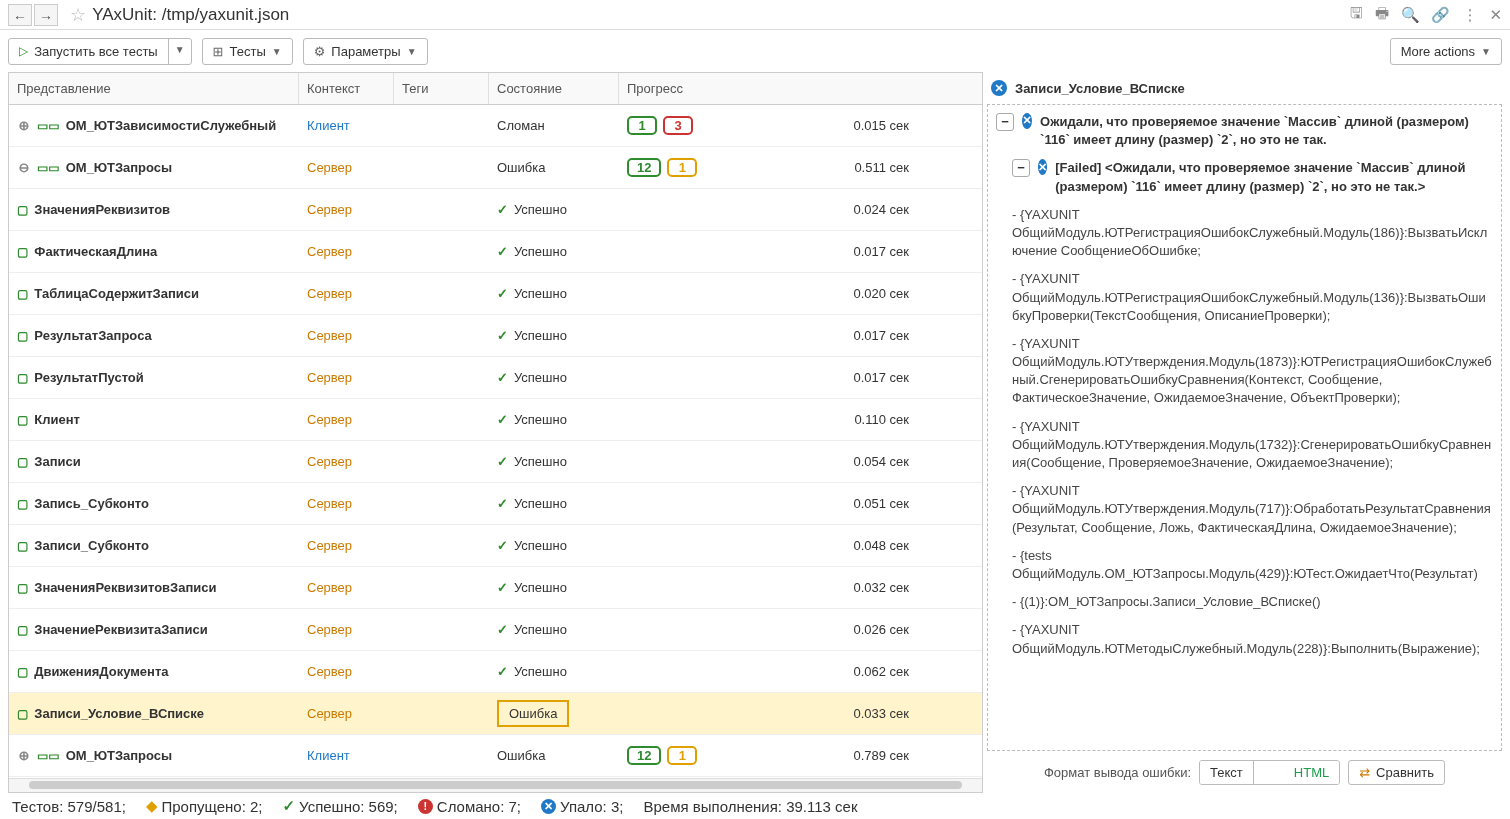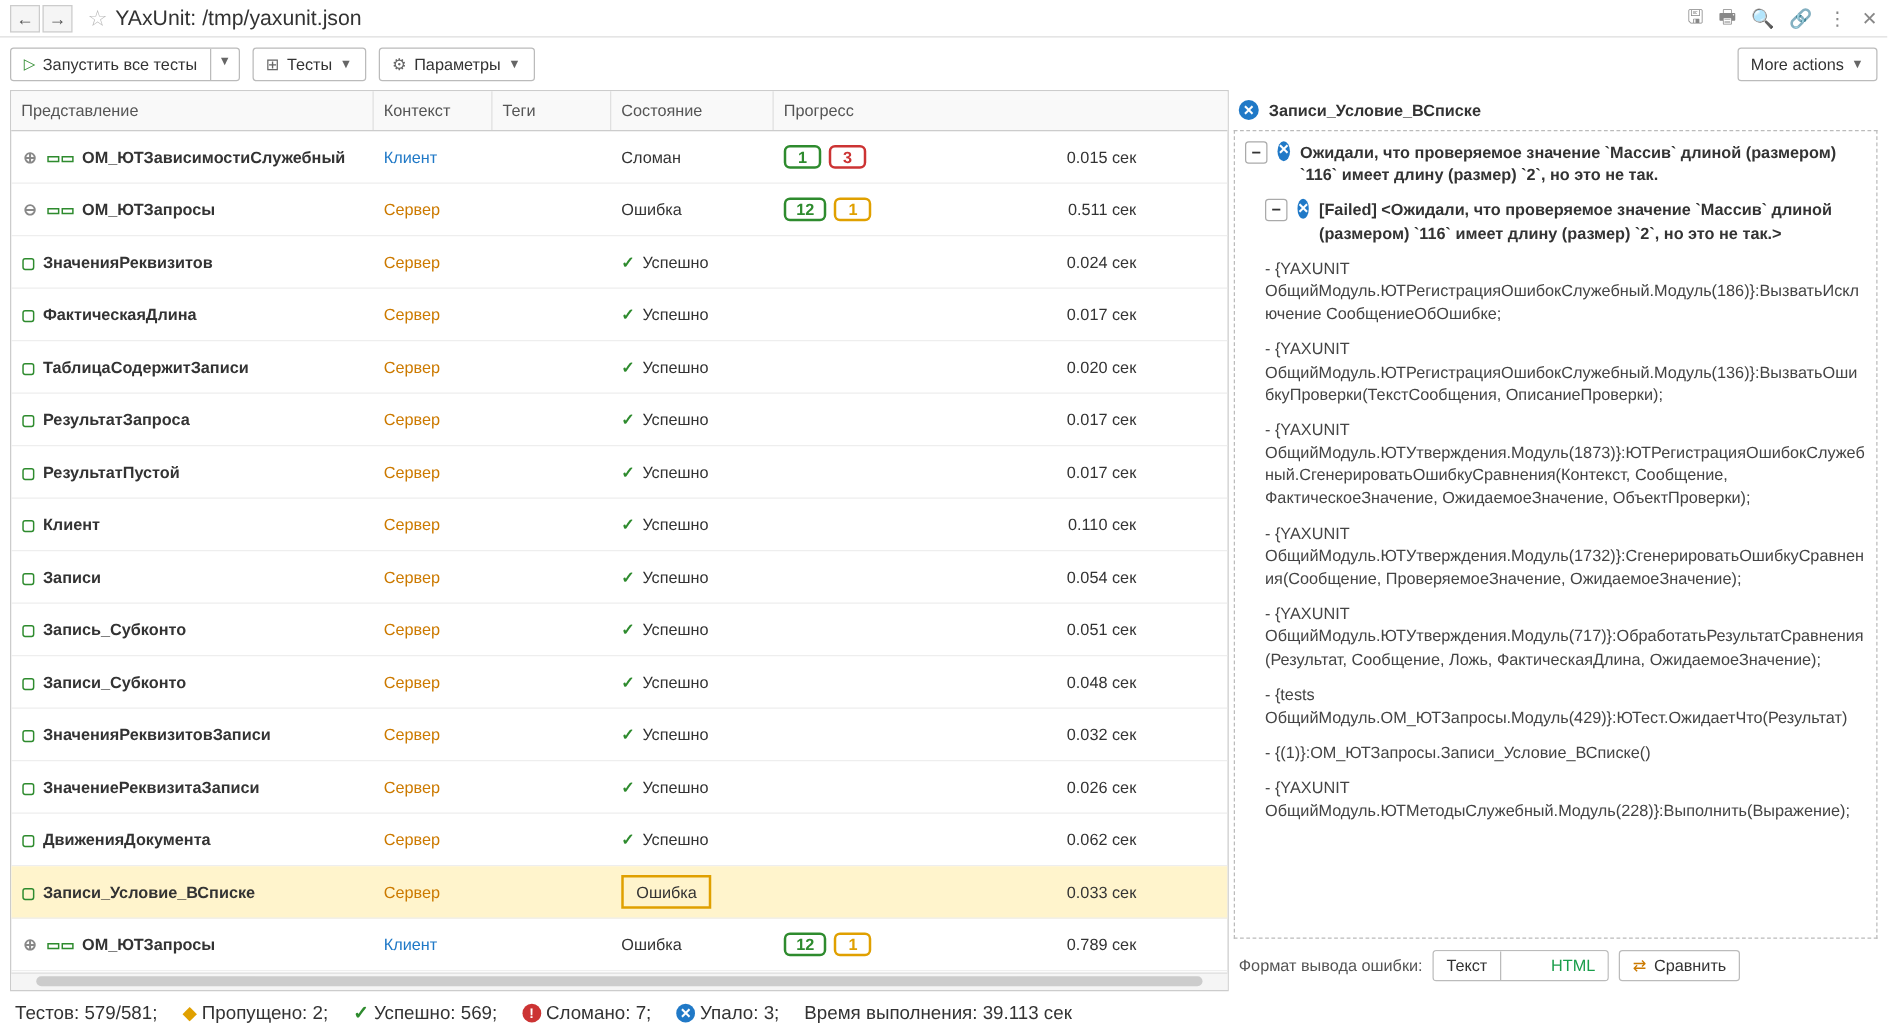--- a/index.html
+++ b/index.html
@@ -66,31 +66,31 @@
 
 
 .right-pane { flex: 1; display: flex; flex-direction: column; margin-right: 8px; min-width: 0; }
 .detail-header { display: flex; align-items: center; gap: 8px; padding: 8px 4px; font-weight: bold; }
 .x-icon { width: 16px; height: 16px; border-radius: 50%; background: #2079c7; color: #fff; display: inline-flex; align-items: center; justify-content: center; font-size: 11px; font-weight: bold; }
 .detail-body { flex: 1; overflow-y: auto; border: 1px dashed #bbb; padding: 8px; font-family: 'Courier New', monospace; font-size: 13px; line-height: 1.4; }
 .detail-block { margin-bottom: 10px; display: flex; align-items: flex-start; gap: 8px; }
 .collapse-btn { width: 18px; height: 18px; border: 1px solid #aaa; border-radius: 3px; background: #fff; display: inline-flex; align-items: center; justify-content: center; font-weight: bold; cursor: pointer; flex-shrink: 0; }
 .msg { font-weight: bold; }
 .stack-item { margin-bottom: 10px; color: #444; word-wrap: break-word; }
-.detail-footer { display: flex; align-items: center; gap: 8px; padding: 8px 4px; justify-content: flex-start; border-top: 1px solid transparent; }
+.detail-footer { display: flex; align-items: center; gap: 8px; padding: 8px 4px; justify-content: center; border-top: 1px solid transparent; }
 .fmt-label { color: #555; }
 .toggle-group { display: flex; border: 1px solid #bbb; border-radius: 3px; overflow: hidden; }
 .toggle-btn { padding: 4px 10px; cursor: pointer; background: #fff; }
 .toggle-btn.active { color: #1a9e4b; }
 .toggle-btn + .toggle-btn { border-left: 1px solid #bbb; padding-left: 40px; }
 .compare-btn { border: 1px solid #bbb; border-radius: 3px; padding: 4px 10px; display: flex; align-items: center; gap: 6px; cursor: pointer; }
 .compare-ico { color: #cc7a00; }
 
 
-.status-bar { height: 26px; display: flex; align-items: flex-end; padding: 0 12px; gap: 20px; font-size: 15px; color: #333; }
+.status-bar { height: 26px; display: flex; align-items: center; padding: 0 12px; gap: 20px; font-size: 15px; color: #333; }
 .st-icon { display: inline-flex; align-items: center; gap: 4px; }
 .diamond { color: #e0a000; }
 .check { color: #2e8b2e; font-weight: bold; }
 .excl { width: 15px; height: 15px; border-radius: 50%; background: #cc3333; color: #fff; display: inline-flex; align-items: center; justify-content: center; font-size: 11px; font-weight: bold; }
 .xblue { width: 15px; height: 15px; border-radius: 50%; background: #2079c7; color: #fff; display: inline-flex; align-items: center; justify-content: center; font-size: 11px; font-weight: bold; }
 
 
 ::-webkit-scrollbar { width: 10px; height: 10px; }
 ::-webkit-scrollbar-thumb { background: #ccc; border-radius: 5px; }
 ::-webkit-scrollbar-track { background: #f5f5f5; }

